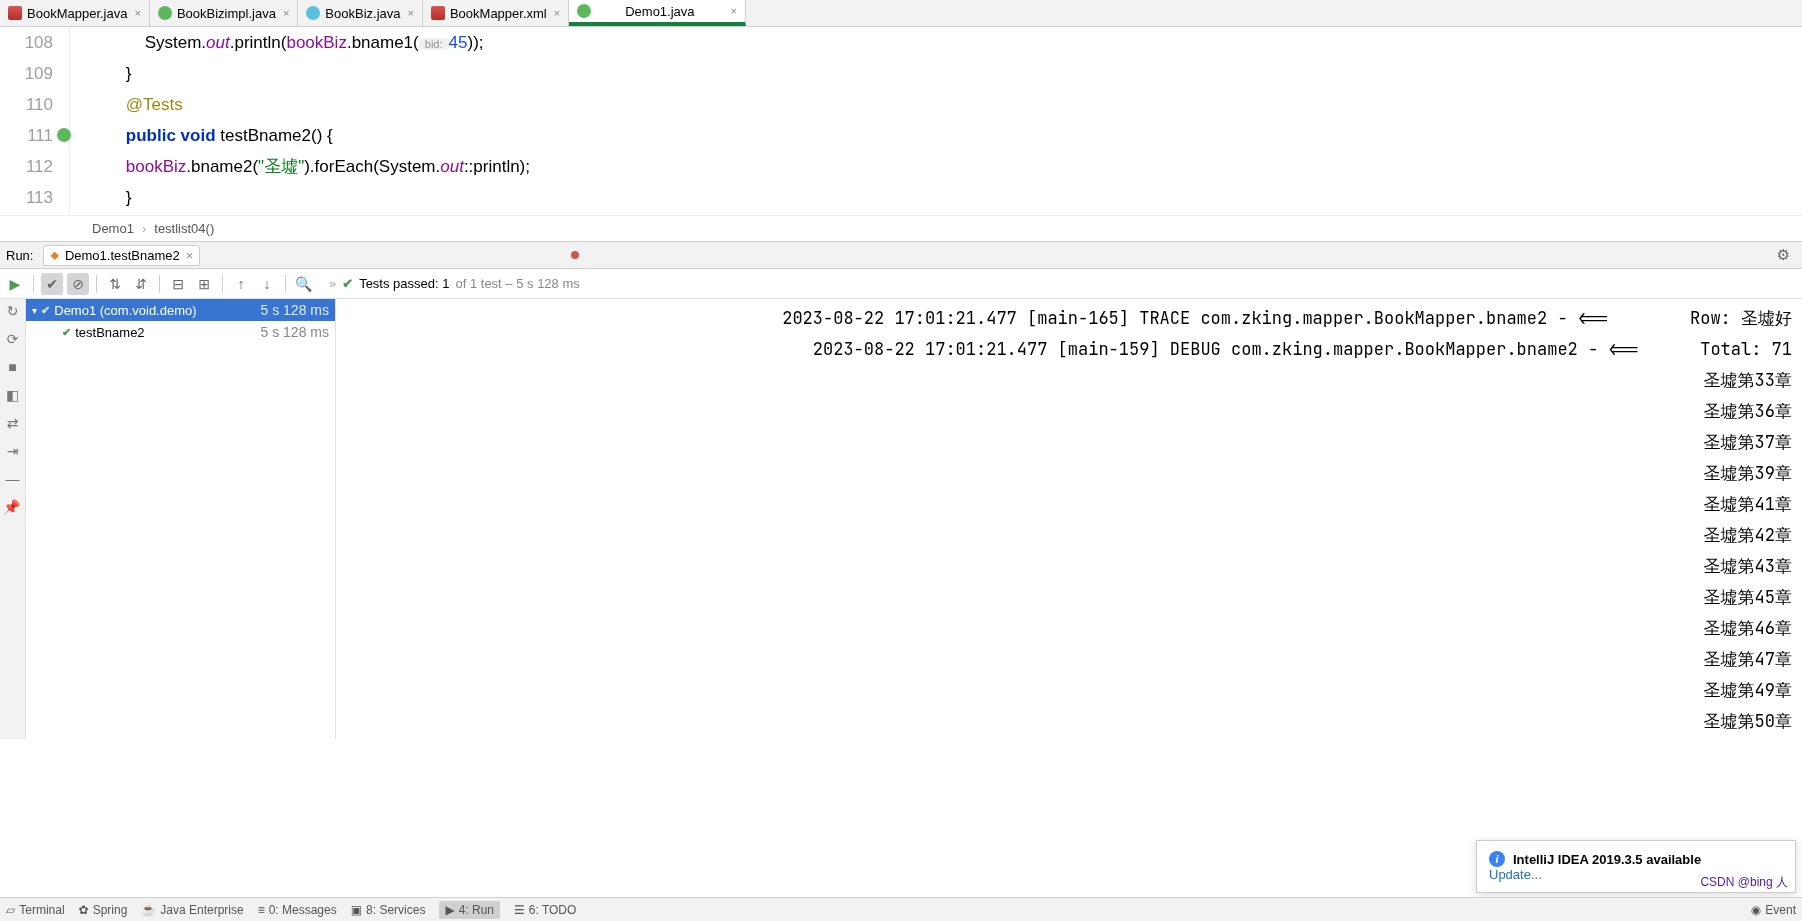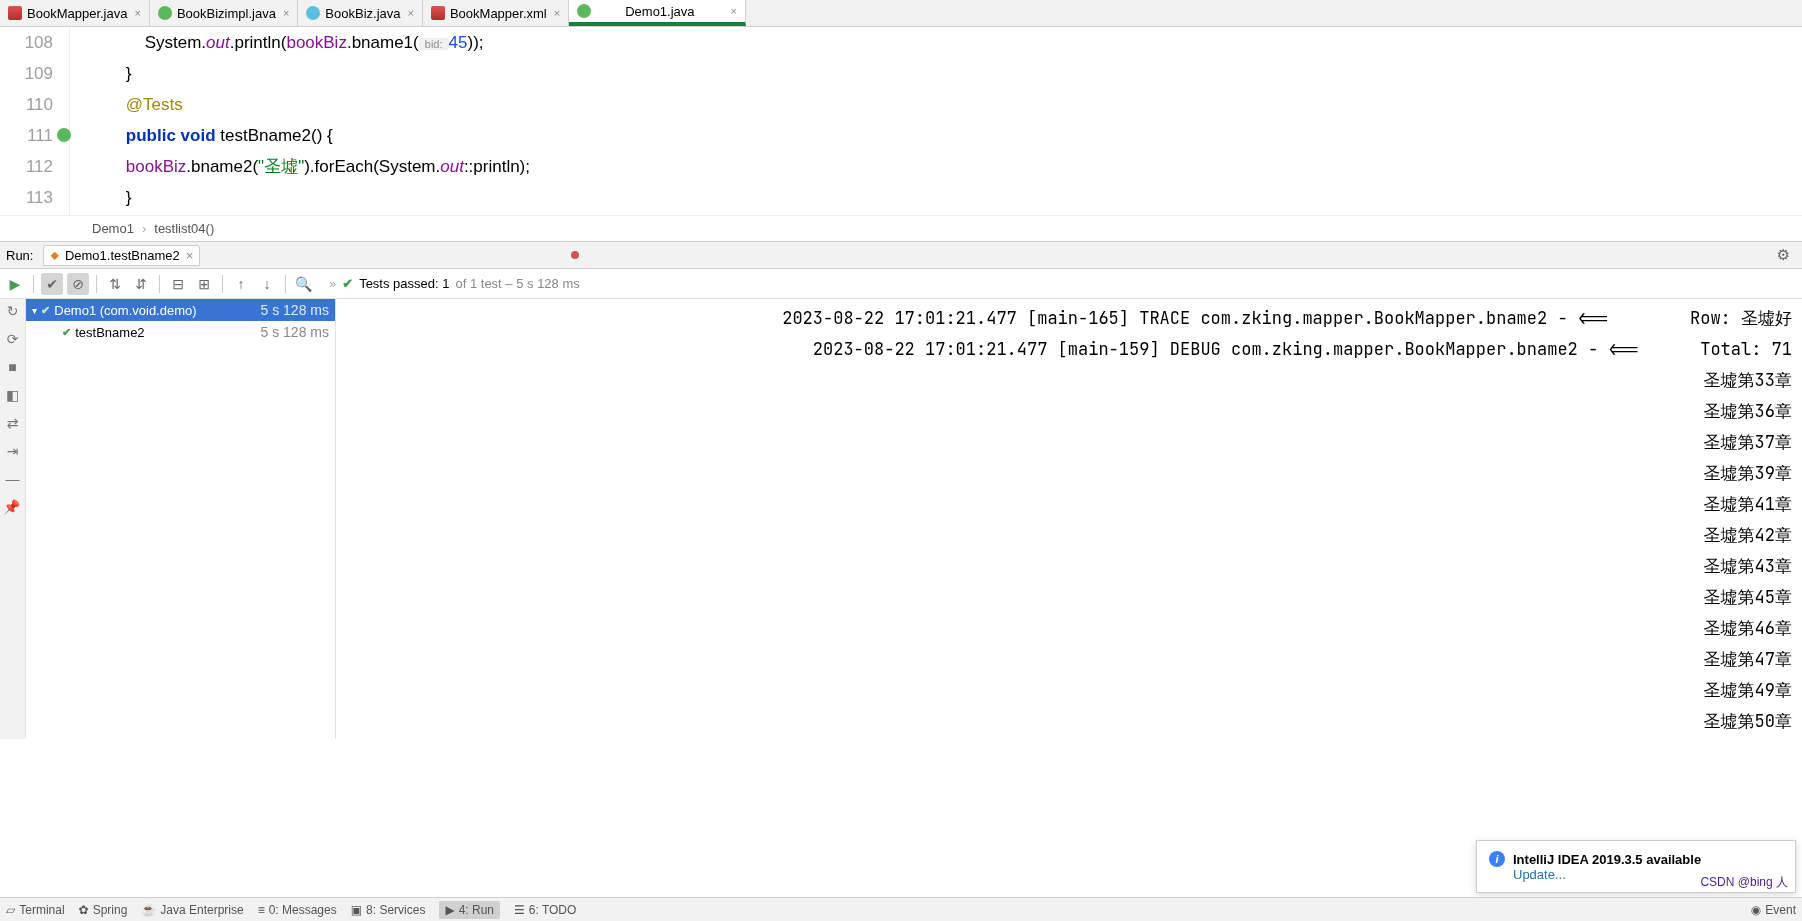--- a/index.html
+++ b/index.html
@@ -56,21 +56,21 @@
 .tree-row.sel .ok { color:#c9e7c9; }
 .tree-row .arrow { font-size:10px; }
 .console { flex:1; background:#fff; padding:4px 10px; font-family:Consolas,"JetBrains Mono",monospace; font-size:17px; line-height:31px; white-space:pre; overflow:hidden; color:#000;text-align:right; }
 .footer { position:fixed; bottom:0; left:0; right:0; height:24px; background:#f2f2f2; border-top:1px solid #d0d0d0; display:flex; align-items:center; padding:0 6px; gap:14px; font-size:12px; color:#555; }
 .footer .item { display:flex; align-items:center; gap:4px; cursor:pointer; }
 .footer .item.active { background:#d0d0d0; padding:2px 6px; border-radius:2px; }
 .footer .right { margin-left:auto; display:flex; gap:10px; align-items:center;}
 .notif { position:fixed; bottom:28px; right:6px; width:320px; background:#fff; border:1px solid #ccc; box-shadow:0 2px 8px rgba(0,0,0,.15); padding:10px 12px; font-size:13px; }
 .notif .title { display:flex; align-items:center; gap:8px; font-weight:bold; }
 .notif .info-icon { width:16px; height:16px; background:#3b82f6; color:#fff; border-radius:50%; display:flex; align-items:center; justify-content:center; font-size:11px; font-style:italic; font-weight:bold;}
-.notif a { color:#2470b3; text-decoration:none; margin-left:24px; }
+.notif a { color:#2470b3; text-decoration:none; }
 .watermark { position:fixed; bottom:30px; right:14px; color:#4c1d95; font-size:12px; pointer-events:none;}
 </style>
 </head>
 <body>
 
 <div class="tabs">
   <div class="tab">
       <span class="file-icon fi-java"></span>
       <span>BookMapper.java</span>
       <span class="close">×</span>

